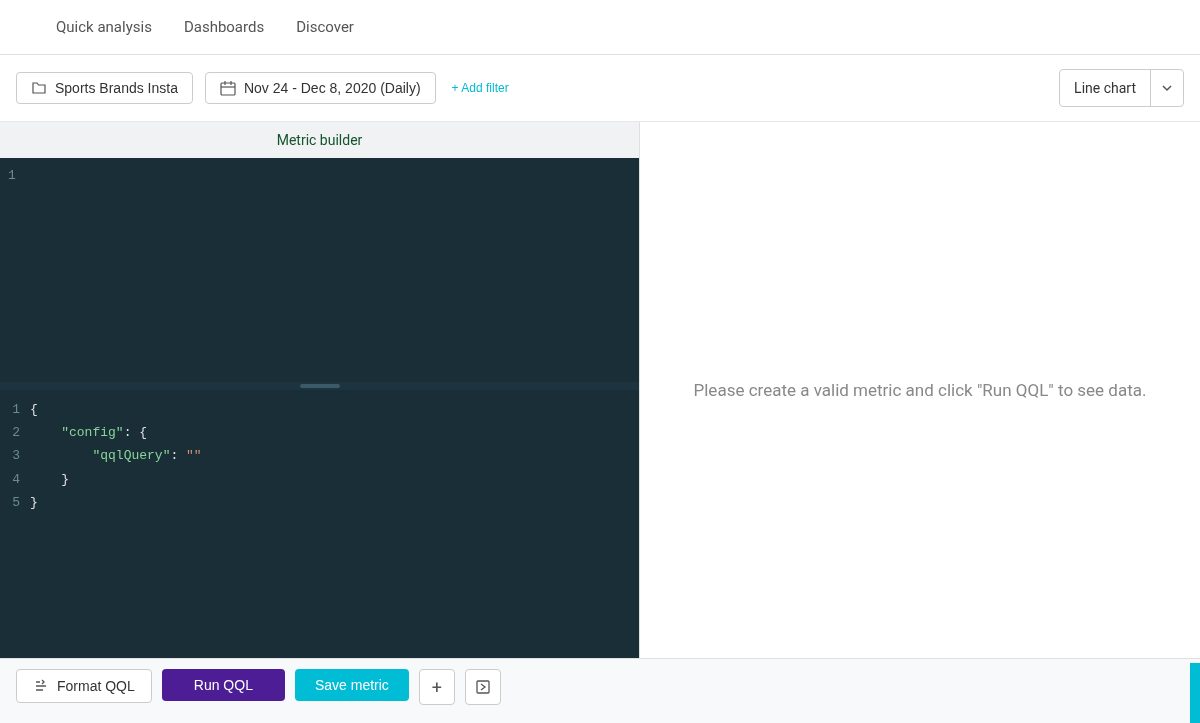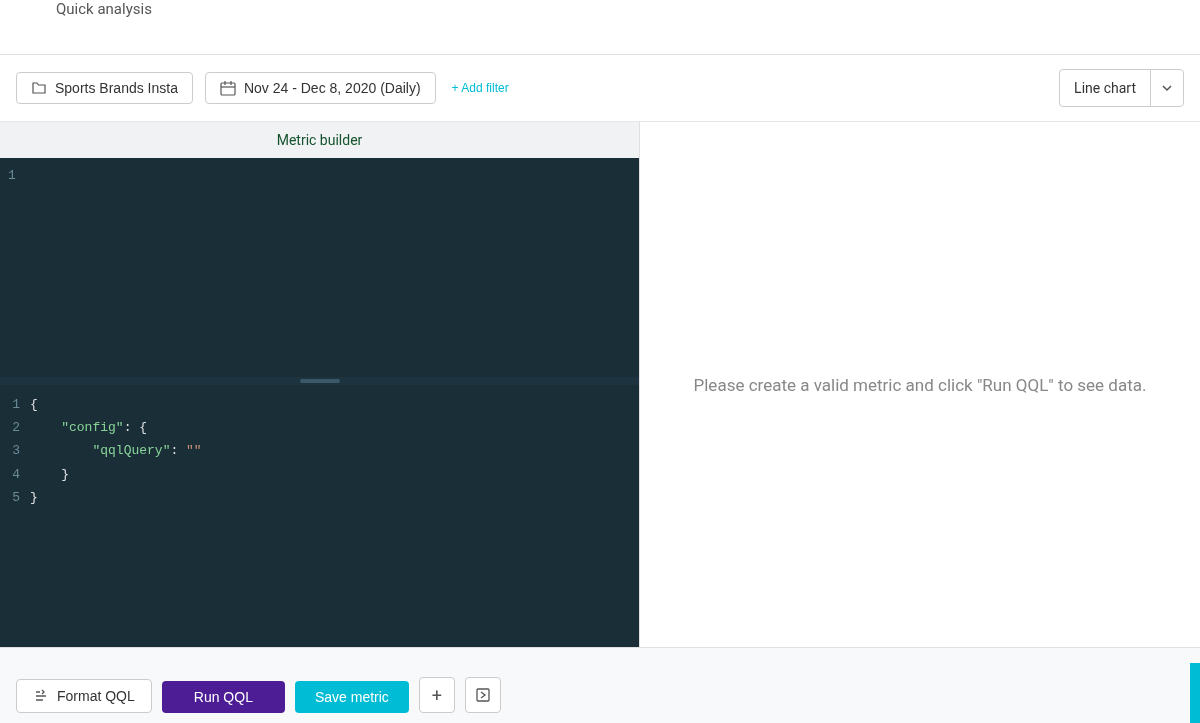--- a/index.html
+++ b/index.html
@@ -19,20 +19,21 @@
       align-items: center;
       border-bottom: 1px solid #e0e0e0;
       padding: 0 40px;
       height: 55px;
       flex-shrink: 0;
     }
     .nav-item {
       padding: 0 16px;
       height: 100%;
       display: flex;
+      align-items: center;
       font-size: 15px;
       color: #555;
       cursor: pointer;
       position: relative;
     }
     .nav-item.active {
       color: #00bcd4;
     }
     .nav-item.active::after {
       content: '';
@@ -205,27 +206,27 @@
       justify-content: center;
       color: #888;
       font-size: 17px;
       padding: 40px;
       text-align: center;
     }
 
     
     .bottom-toolbar {
       display: flex;
-      align-items: flex-end;
+      align-items: flex-start;
       padding: 10px 16px;
       border-top: 1px solid #e0e0e0;
       gap: 10px;
       background: #f8f9fa;
       flex-shrink: 0;
-      height: 76px;
+      height: 65px;
     }
     .btn-format {
       display: flex;
       align-items: center;
       gap: 8px;
       border: 1px solid #ccc;
       border-radius: 4px;
       padding: 8px 16px;
       font-size: 14px;
       color: #333;
@@ -273,20 +274,26 @@
       right: 0;
       bottom: 0;
     }
   </style>
 </head>
 <body>
 
 <div class="nav-bar">
   <div class="nav-item">
     <span>Quick analysis</span>
+  </div>
+  <div class="nav-item">
+    <span>Dashboards</span>
+  </div>
+  <div class="nav-item">
+    <span>Discover</span>
   </div>
 </div>
 
 <div class="toolbar">
   <button class="toolbar-btn">
     <svg width="16" height="16" viewBox="0 0 16 16" fill="none">
       <path d="M2 3h4l1.5 2H14v8H2V3z" stroke="#555" stroke-width="1.2" fill="none"></path>
     </svg>
     <span>Sports Brands Insta</span>
   </button>

